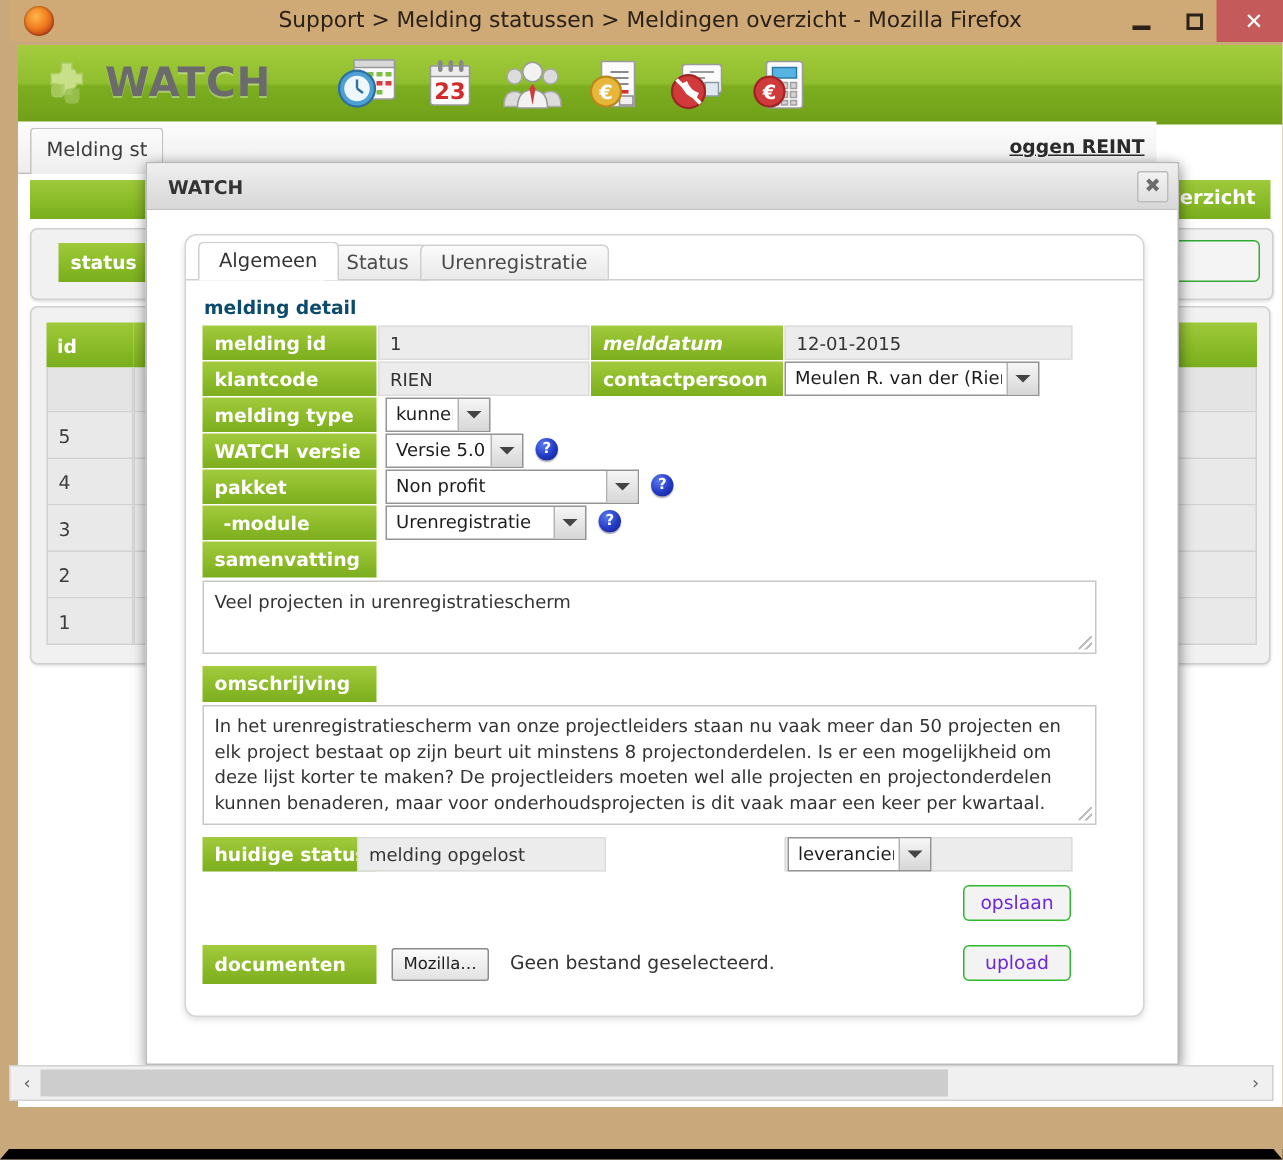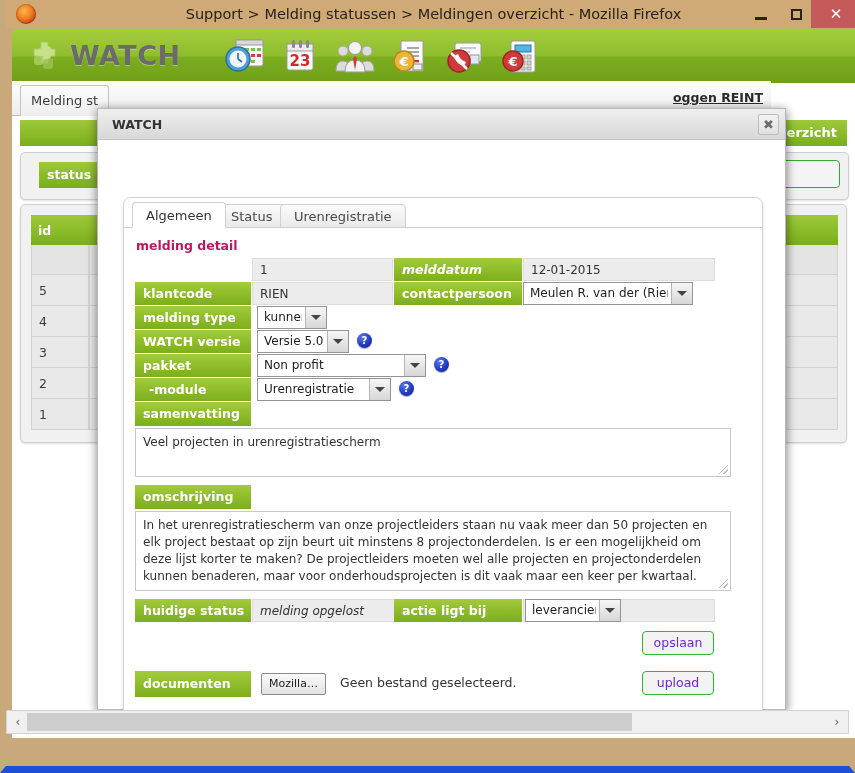--- a/index.html
+++ b/index.html
@@ -9,21 +9,21 @@
     background:#c9a87c;
     -webkit-font-smoothing:none;
   }
 
   
   #window{
     position:absolute;left:0;top:0;width:855px;height:773px;
     background:#c9a87c;
     box-sizing:border-box;
     border:6px solid #c9a87c;
-    border-top:none;border-bottom:7px solid #1d4ed8;
+    border-top:none;border-bottom:7px solid #000000;
   }
   #titlebar{
     position:absolute;left:0;top:0;width:855px;height:28px;
     background:#cfa976;
   }
   #ff-logo{
     position:absolute;left:10px;top:4px;width:20px;height:20px;
     border-radius:50%;
     background:radial-gradient(circle at 40% 35%,#ffb64d 0%,#f07c1e 45%,#c1451a 75%,#7a2d12 100%);
     box-shadow:inset 0 0 2px rgba(0,0,0,.5);
@@ -188,21 +188,21 @@
     background:linear-gradient(to bottom,#f3f3f3,#e0e0e0);
     border:1px solid #bdbdbd;border-radius:2px;
     text-align:center;line-height:19px;font-size:13px;font-weight:bold;color:#6d6d6d;
     cursor:pointer;box-sizing:border-box;
   }
 
   
   #panel{
     position:absolute;left:25px;top:47px;width:640px;height:522px;
     background:#ffffff;border:1px solid #d4d4d4;border-radius:8px;
-    box-shadow:0 2px 4px rgba(0,0,0,.12);box-sizing:border-box;margin-top:41px;
+    box-shadow:0 2px 4px rgba(0,0,0,.12);box-sizing:border-box;
   }
 
   
   #tabs{position:absolute;left:0;top:0;width:100%;height:28px;}
   .tab{
     position:absolute;top:6px;height:24px;line-height:23px;
     padding:0 13px;font-size:13px;color:#4a4a4a;box-sizing:border-box;
     background:linear-gradient(to bottom,#fbfbfb,#e9e9e9);
     border:1px solid #cfcfcf;border-bottom:1px solid #cfcfcf;
     border-radius:4px 4px 0 0;white-space:nowrap;cursor:pointer;
@@ -210,21 +210,21 @@
   .tab.active{
     top:4px;height:26px;line-height:25px;
     background:#ffffff;border-bottom:1px solid #ffffff;color:#333;
     z-index:3;
   }
   #tabs-rule{position:absolute;left:0;top:29px;width:100%;height:1px;background:#cfcfcf;}
   #tabs-rule-mask{position:absolute;top:29px;height:1px;background:#ffffff;}
 
   
   #form{position:absolute;left:11px;top:40px;width:596px;}
-  #section-title{font-size:12.5px;font-weight:bold;color:#be185d;margin:0 0 5px 1px;}
+  #section-title{font-size:12.5px;font-weight:bold;color:#0c4a6e;margin:0 0 5px 1px;}
 
   .row{position:relative;height:23px;margin-bottom:1px;}
   .lbl{
     position:absolute;top:0;height:23px;line-height:23px;box-sizing:border-box;
     background:linear-gradient(to bottom,#a2cb3d 0%,#90bd2c 48%,#7cae1d 100%);
     color:#ffffff;font-size:12.5px;font-weight:bold;
     padding-left:8px;white-space:nowrap;overflow:hidden;
   }
   .lbl.indent{padding-left:14px;}
   .val{
@@ -526,20 +526,21 @@
           <div class="tab" style="left:156px;">Urenregistratie</div>
         </div>
         <div id="tabs-rule"></div>
         <div id="tabs-rule-mask" style="left:9px;width:83px;"></div>
 
         <div id="form">
 
           <div id="section-title">melding detail</div>
 
           <div class="row">
+            <div class="lbl" style="left:0;width:116px;">melding id</div>
             <div class="val" style="left:117px;width:141px;">1</div>
             <div class="lbl" style="left:259px;width:128px;font-style:italic;">melddatum</div>
             <div class="val" style="left:388px;width:192px;">12-01-2015</div>
           </div>
 
           <div class="row">
             <div class="lbl" style="left:0;width:116px;">klantcode</div>
             <div class="val" style="left:117px;width:141px;">RIEN</div>
             <div class="lbl" style="left:259px;width:128px;">contactpersoon</div>
             <div class="sel" style="left:388px;width:170px;">
@@ -604,22 +605,21 @@
           <div class="row" style="height:24px;margin-top:8px;margin-bottom:2px;">
             <div class="lbl" style="left:0;width:116px;height:24px;line-height:24px;">omschrijving</div>
           </div>
           <div class="ta" style="height:80px;">
             <span>In het urenregistratiescherm van onze projectleiders staan nu vaak meer dan 50 projecten en elk project bestaat op zijn beurt uit minstens 8 projectonderdelen. Is er een mogelijkheid om deze lijst korter te maken? De projectleiders moeten wel alle projecten en projectonderdelen kunnen benaderen, maar voor onderhoudsprojecten is dit vaak maar een keer per  kwartaal.</span>
             <span class="grip"></span>
           </div>
 
           <div class="row" style="margin-top:8px;">
             <div class="lbl" style="left:0;width:116px;">huidige status</div>
-            <div class="val" style="left:117px;width:166px;font-style:italic;">melding opgelost</div>
-            <div class="lbl" style="left:259px;width:128px;">actie ligt bij</div>
+            <div class="val" style="left:103px;width:166px;">melding opgelost</div>
             <div class="val plain" style="left:388px;width:192px;"></div>
             <div class="sel" style="left:390px;width:96px;">
               <div class="txt">leverancier</div>
               <div class="btn">
                   <div class="arw"></div>
                 </div>
             </div>
           </div>
 
           <div style="position:relative;height:34px;">

